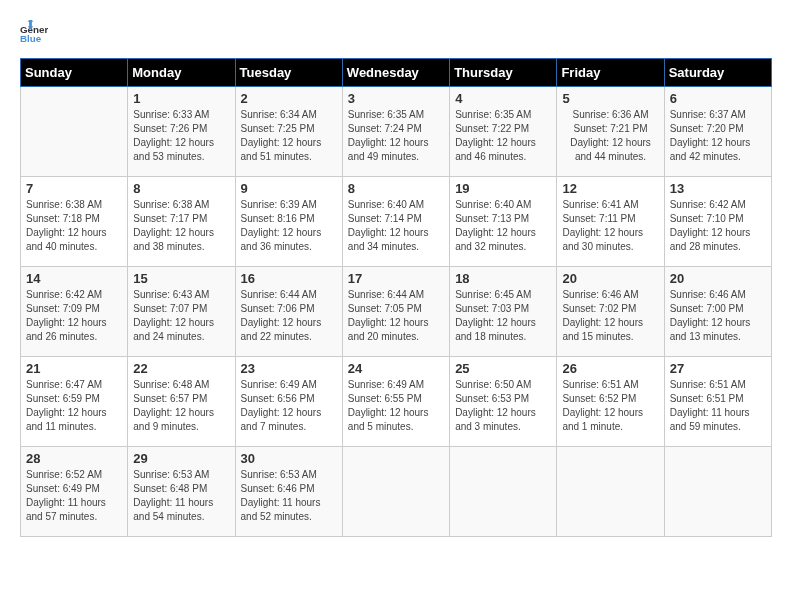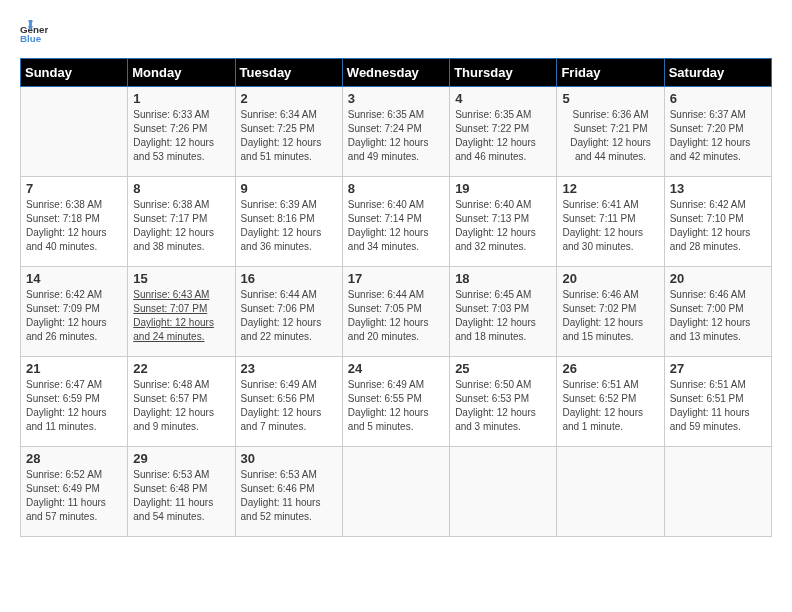--- a/index.html
+++ b/index.html
@@ -211,21 +211,21 @@
       <tr>
         <td>
           <span class="day-num">14</span>
           <div class="day-info" style="white-space: pre-line;">Sunrise: 6:42 AM
 Sunset: 7:09 PM
 Daylight: 12 hours
 and 26 minutes.</div>
         </td>
         <td>
           <span class="day-num">15</span>
-          <div class="day-info" style="white-space: pre-line; text-decoration: underline;">Sunrise: 6:43 AM
+          <div class="day-info" style="white-space: pre-line;">Sunrise: 6:43 AM
 Sunset: 7:07 PM
 Daylight: 12 hours
 and 24 minutes.</div>
         </td>
         <td>
           <span class="day-num">16</span>
           <div class="day-info" style="white-space: pre-line;">Sunrise: 6:44 AM
 Sunset: 7:06 PM
 Daylight: 12 hours
 and 22 minutes.</div>

